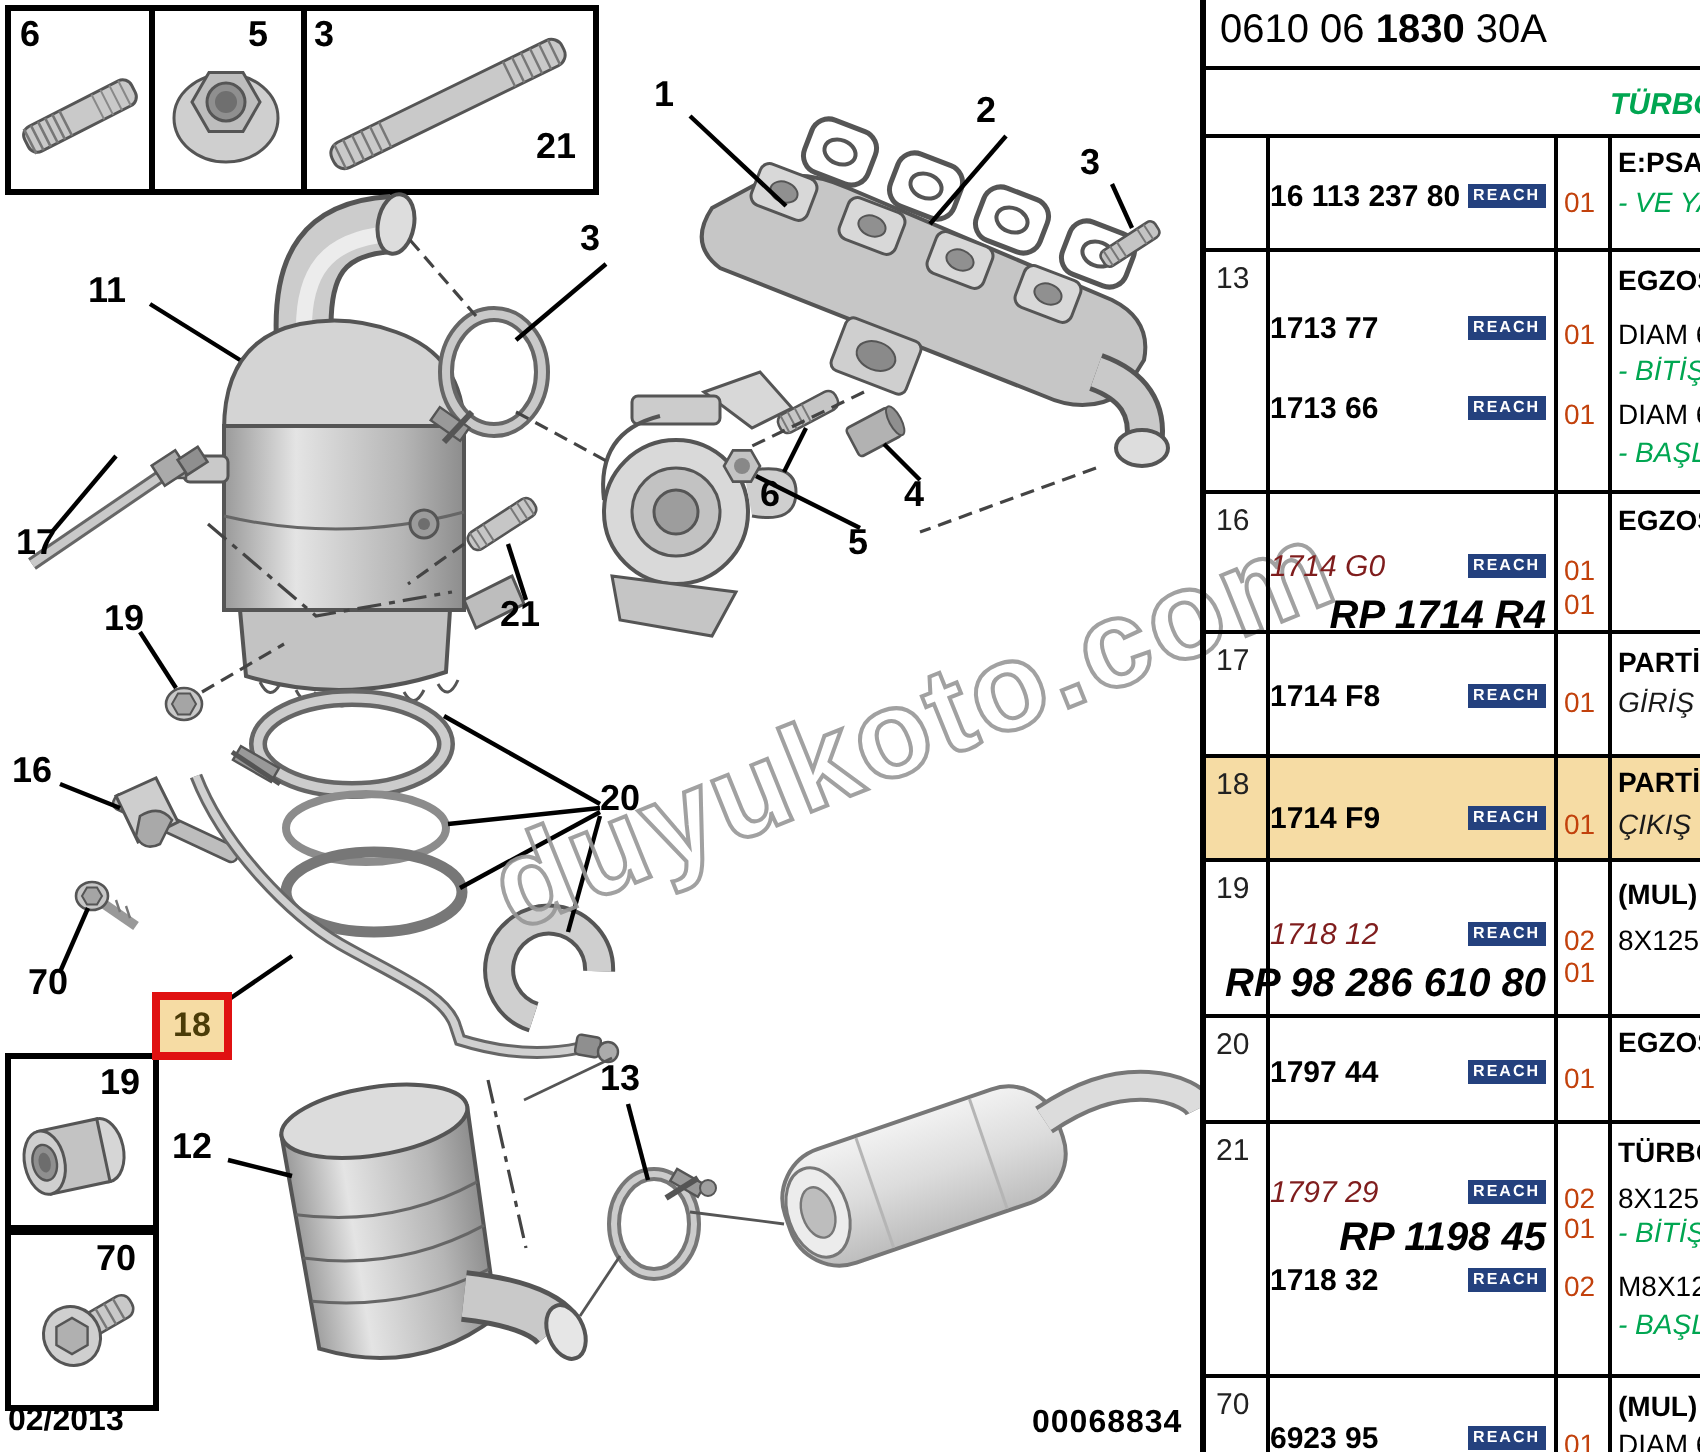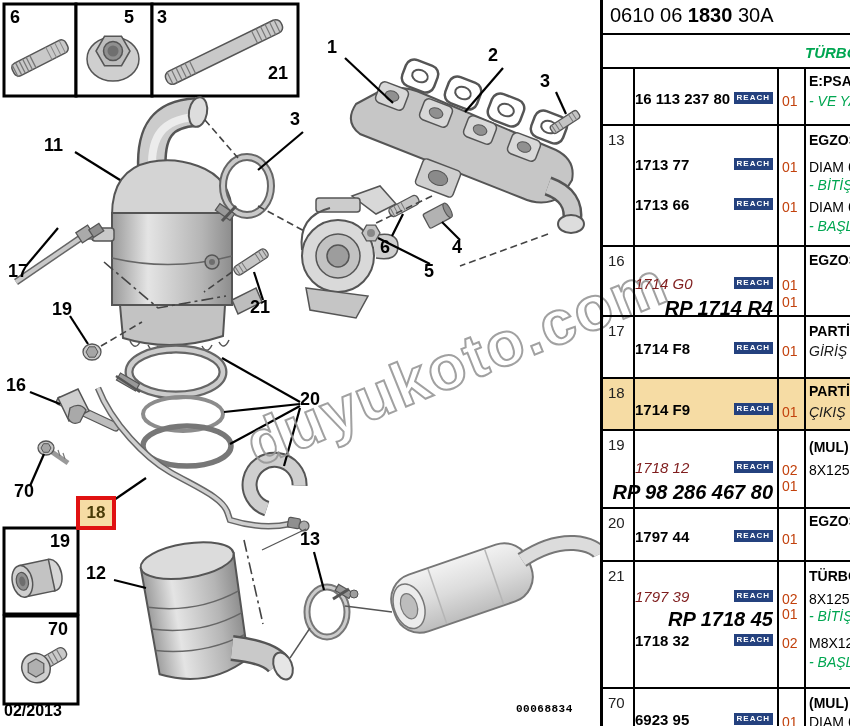--- a/index.html
+++ b/index.html
@@ -11,21 +11,21 @@
   .diagram{position:absolute;left:0;top:0;width:600px;height:726px;}
   .diagram svg{position:absolute;left:0;top:0;}
   .callout{position:absolute;font-weight:bold;font-size:18px;line-height:1;color:#000;}
   .watermark{position:absolute;left:236px;top:414px;font-size:62px;font-weight:bold;
       letter-spacing:2px;white-space:nowrap;color:transparent;
       -webkit-text-stroke:2px #979797;transform:rotate(-22deg);transform-origin:0 0;opacity:.9;}
   .sel-label{position:absolute;left:76px;top:496px;width:32px;height:26px;
       background:#f6dca4;border:4px solid #e01111;color:#4a3c08;font-weight:bold;font-size:17px;
       display:flex;align-items:center;justify-content:center;}
   .date-code{position:absolute;left:4px;top:702px;font-weight:bold;font-size:16px;}
-  .doc-number{position:absolute;left:516px;top:703px;font-weight:bold;font-size:11px;letter-spacing:.5px;font-family:Liberation Mono, monospace;}
+  .doc-number{position:absolute;left:516px;top:703px;font-weight:bold;font-size:16px;letter-spacing:.5px;}
 
   
   .ptable{position:absolute;left:600px;top:0;width:250px;height:726px;border-left:3px solid #000;}
   .thead{height:29px;border-bottom:2px solid #000;font-size:20px;padding:4px 0 0 7px;white-space:pre;}
   .thead b{font-weight:bold;}
   .tgreen{height:32px;border-bottom:2px solid #000;position:relative;}
   .tgreen span{position:absolute;left:202px;top:9px;color:#00a651;font-weight:bold;
       font-style:italic;font-size:15px;white-space:nowrap;}
   .trow{position:relative;border-bottom:2px solid #000;}
   .trow.last{border-bottom:none;}
@@ -450,21 +450,21 @@
         <span class="dline b" style="top:4px">PARTİK</span>
         <span class="dline i" style="top:25px">ÇIKIŞ</span>
       </div>
     </div>
 
     <div class="trow" style="height:76px">
       <div class="ref"><span>19</span></div>
       <div class="parts">
         <span class="pnum it" style="top:28px">1718 12</span>
         <span class="badge" style="top:30px">REACH</span>
-        <span class="pnum rp" style="top:50px">RP 98 286 467 80</span>
+        <span class="pnum rp" style="top:50px">RP 98 286 610 80</span>
       </div>
       <div class="qty">
         <span class="qline" style="top:31px">02</span>
         <span class="qline" style="top:47px">01</span>
       </div>
       <div class="desc">
         <span class="dline b" style="top:8px">(MUL)</span>
         <span class="dline" style="top:31px">8X125</span>
       </div>
     </div>
@@ -479,23 +479,23 @@
         <span class="qline" style="top:22px">01</span>
       </div>
       <div class="desc">
         <span class="dline b" style="top:4px">EGZOS</span>
       </div>
     </div>
 
     <div class="trow" style="height:125px">
       <div class="ref"><span>21</span></div>
       <div class="parts">
-        <span class="pnum it" style="top:26px">1797 39</span>
+        <span class="pnum it" style="top:26px">1797 29</span>
         <span class="badge" style="top:28px">REACH</span>
-        <span class="pnum rp" style="top:46px">RP 1718 45</span>
+        <span class="pnum rp" style="top:46px">RP 1198 45</span>
         <span class="pnum" style="top:70px">1718 32</span>
         <span class="badge" style="top:72px">REACH</span>
       </div>
       <div class="qty">
         <span class="qline" style="top:29px">02</span>
         <span class="qline" style="top:44px">01</span>
         <span class="qline" style="top:73px">02</span>
       </div>
       <div class="desc">
         <span class="dline b" style="top:6px">TÜRBO</span>

